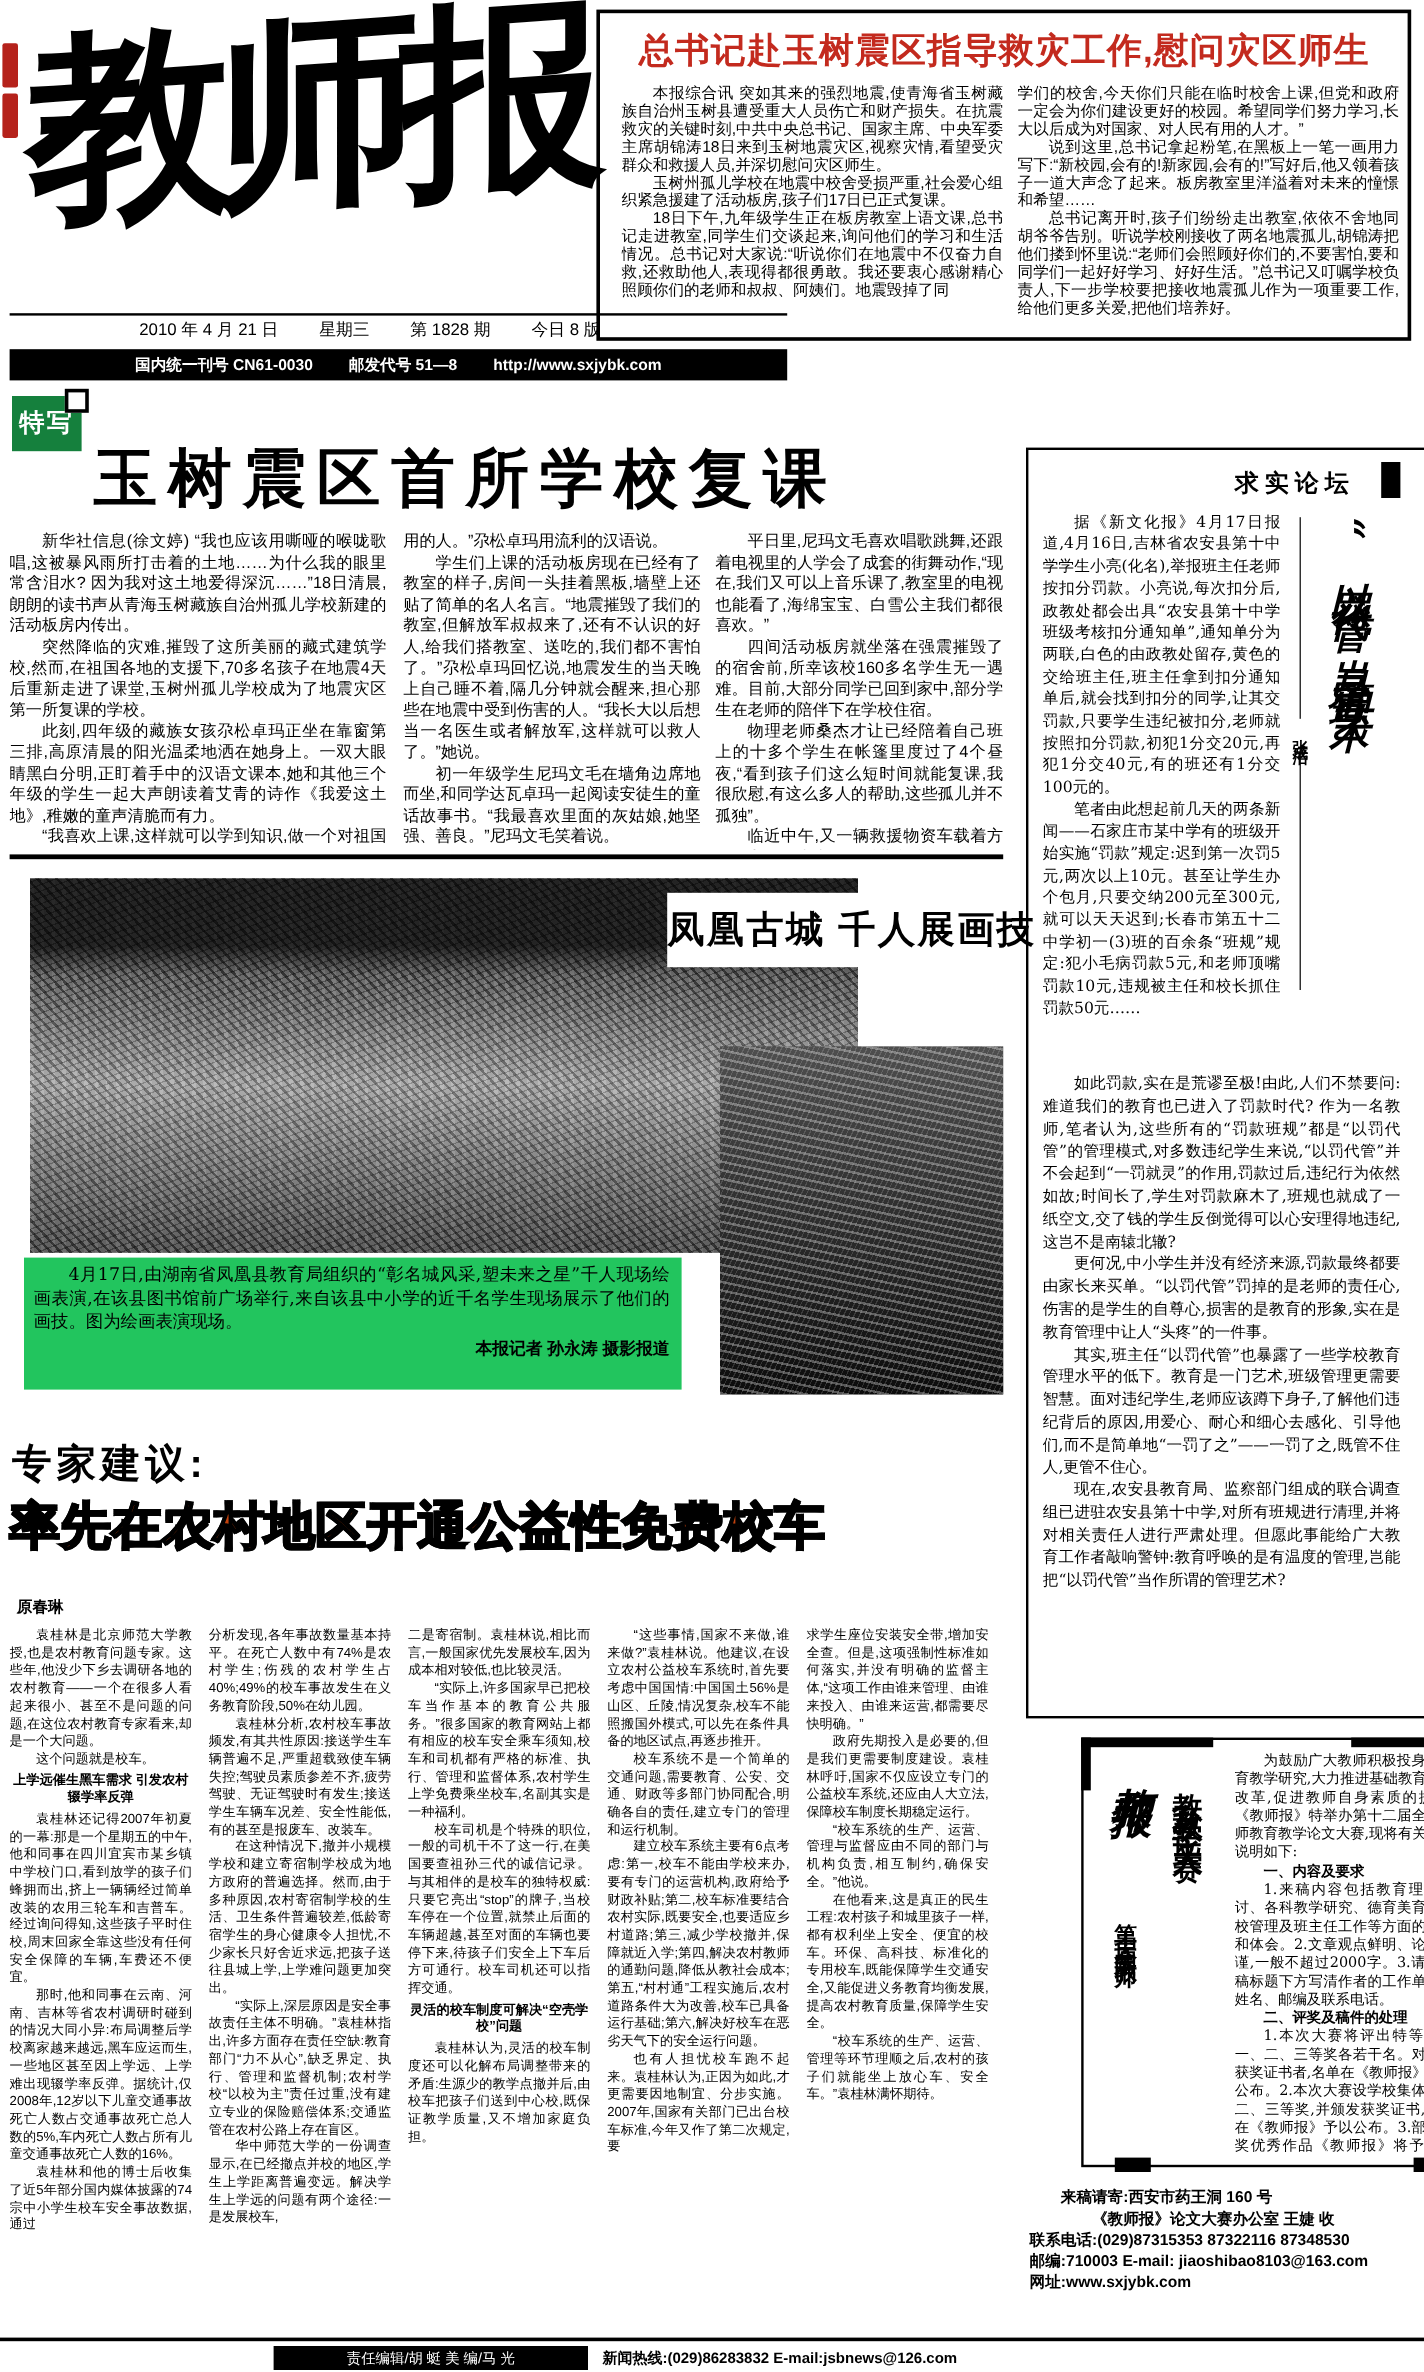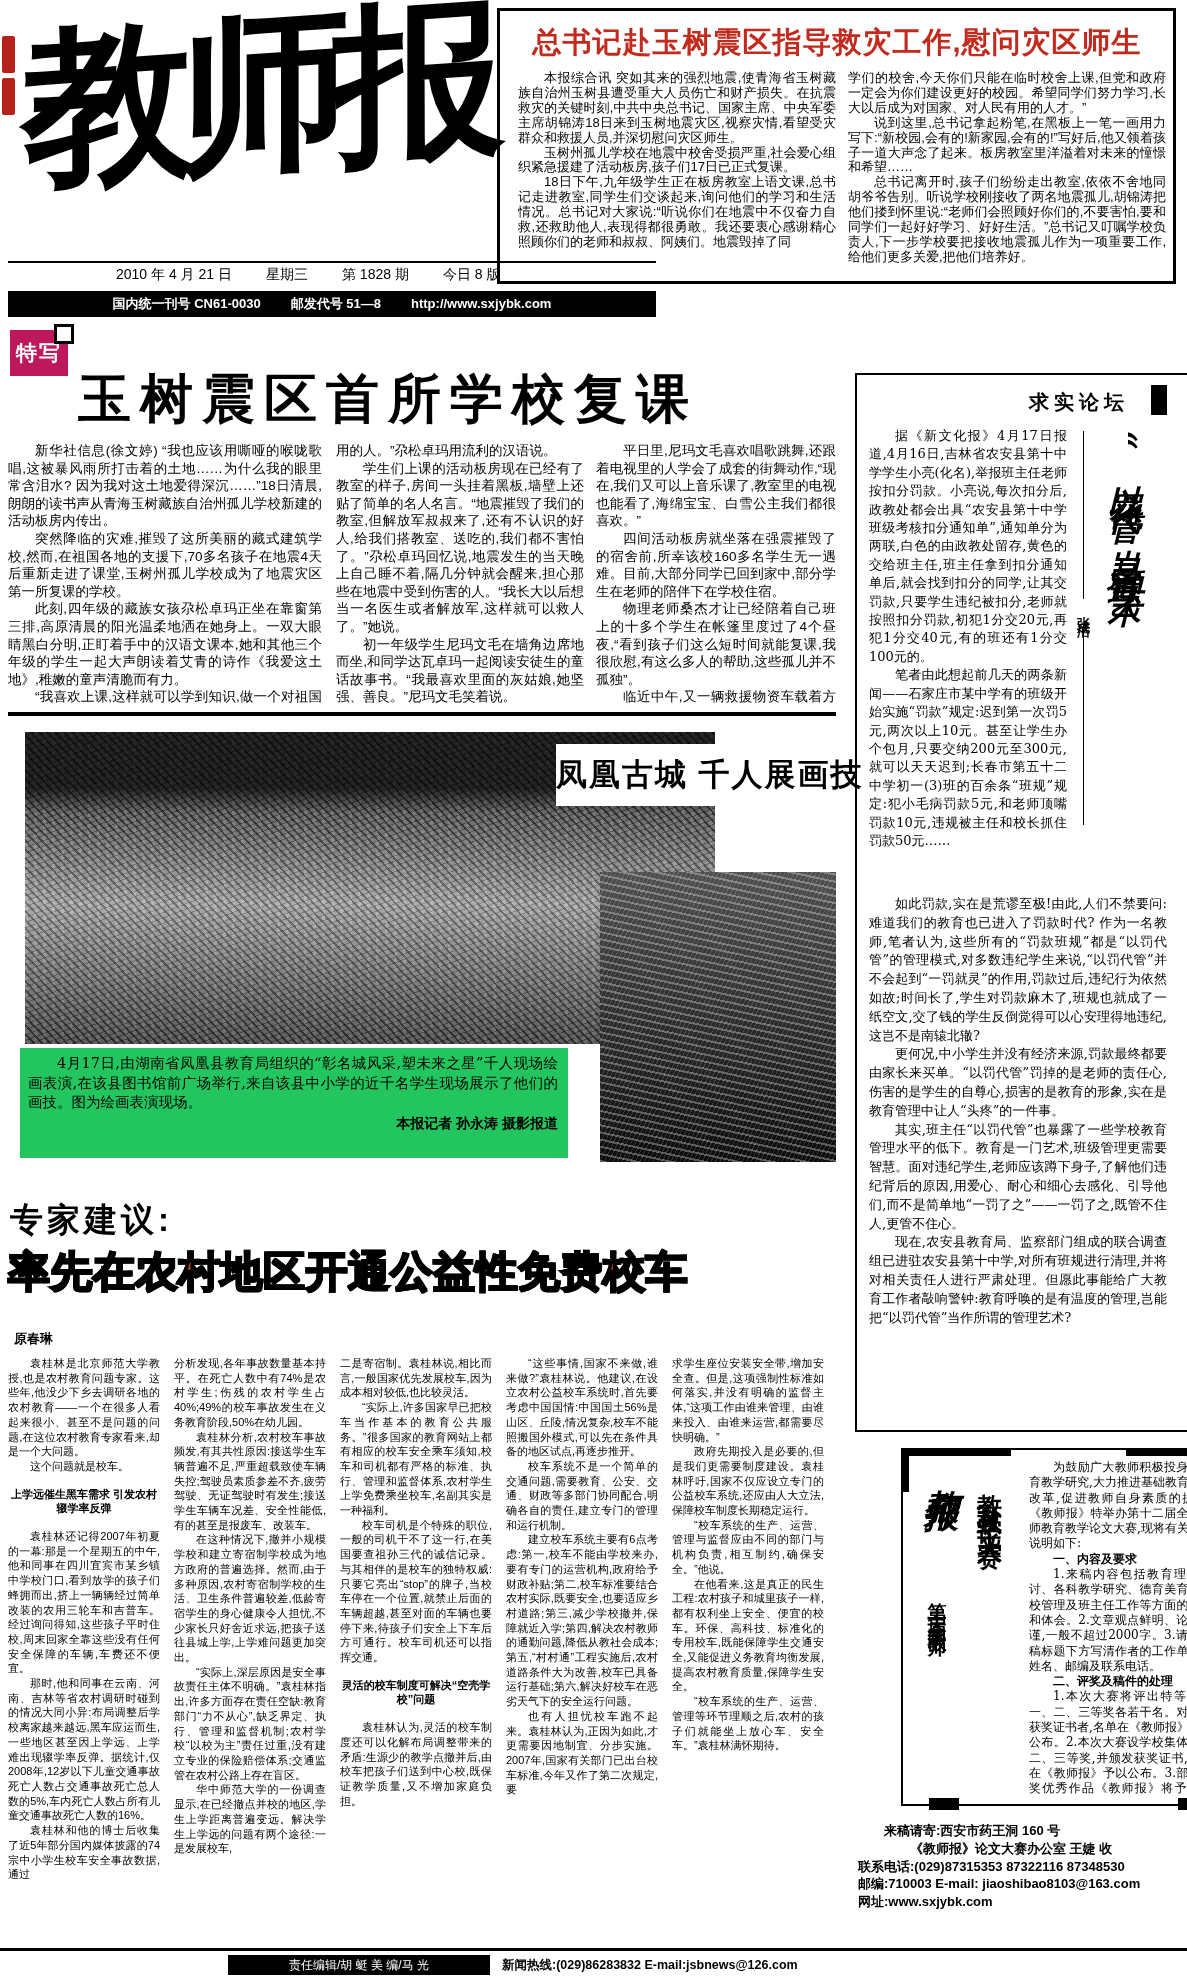--- a/index.html
+++ b/index.html
@@ -20,21 +20,21 @@
   .dateline{left:116px;top:266px;display:flex;gap:34px;font-size:14px;white-space:nowrap}
   .rule{background:#000}
   .pubbar{left:8px;top:291px;width:648px;height:26px;background:#000;color:#fff;
     display:flex;justify-content:center;gap:30px;font-size:13px;line-height:26px;font-weight:bold;white-space:nowrap}
   
   .leadbox{left:497px;top:8px;width:679px;height:276px;border:3px solid #000}
   .leadhead{left:12px;top:12px;width:650px;text-align:center;font-size:29px;font-weight:900;
     color:#c32a1e;letter-spacing:1px;white-space:nowrap}
   .leadcol{top:60px;width:318px;height:208px;font-size:13px;line-height:14.9px}
   
-  .badge{left:10px;top:330px;width:58px;height:46px;background:#be185d;color:#fff;
+  .badge{left:10px;top:330px;width:58px;height:46px;background:#15803d;color:#fff;
     font-size:21px;font-weight:900;text-align:center;line-height:46px;letter-spacing:2px}
   .badge:after{content:"";position:absolute;right:-6px;top:-6px;width:14px;height:14px;
     background:#fff;border:3px solid #000}
   .fhead{left:78px;top:364px;width:700px;font-size:53px;font-weight:900;letter-spacing:9px;white-space:nowrap}
   .fcol{top:442px;height:266px;font-size:13.5px;line-height:17.6px}
   
   .photoA{left:25px;top:732px;width:690px;height:312px;background-color:#8f8f8f;
     background-image:
       linear-gradient(180deg,rgba(0,0,0,.75) 0 18%,rgba(0,0,0,.25) 26%,rgba(255,255,255,.25) 55%,rgba(0,0,0,.35) 100%),
       repeating-linear-gradient(47deg,rgba(0,0,0,.5) 0 2px,transparent 2px 6px),
@@ -50,21 +50,21 @@
   .cappanel{left:20px;top:1048px;width:548px;height:110px;background:#22c55e;padding:6px 10px 0 8px}
   .caption{font-size:14.5px;line-height:19.5px}
   .credit{text-align:right;font-size:14px;font-weight:bold;margin-top:2px;font-family:"Liberation Sans",sans-serif}
   
   .kicker{left:10px;top:1198px;font-size:33px;font-weight:900;letter-spacing:4px}
   .advhead{left:8px;top:1244px;width:680px;font-size:42px;font-weight:900;letter-spacing:0.5px;
     color:#c2410c;-webkit-text-stroke:2px #000;
     text-shadow:-1px -1px 0 #000,1px -1px 0 #000,-1px 1px 0 #000,1px 1px 0 #000;white-space:nowrap}
   .advby{left:14px;top:1330px;font-size:13px;font-weight:bold}
   .acol{top:1356px;width:152px;height:588px;font-size:11px;line-height:14.7px}
-  .subhead{font-weight:900;text-align:center;text-indent:0;margin:13px 0}
+  .subhead{font-weight:900;text-align:center;text-indent:0;margin:3px 0}
   
   .forumbox{left:855px;top:373px;width:356px;height:1059px;border:2px solid #000}
   .fo-head{position:absolute;left:172px;top:14px;font-size:20px;font-weight:900;letter-spacing:5px;
     font-family:"DejaVu Serif",serif;white-space:nowrap}
   .fo-block{position:absolute;left:294px;top:10px;width:16px;height:30px;background:#000}
   .fo-lead{position:absolute;left:12px;top:52px;width:198px;height:458px;
     font-size:13px;line-height:18.4px}
   .fo-byline{position:absolute;left:216px;top:56px;width:20px;height:452px;
     display:flex;flex-direction:column;align-items:center;gap:7px}
   .vline{width:1px;background:#000}

